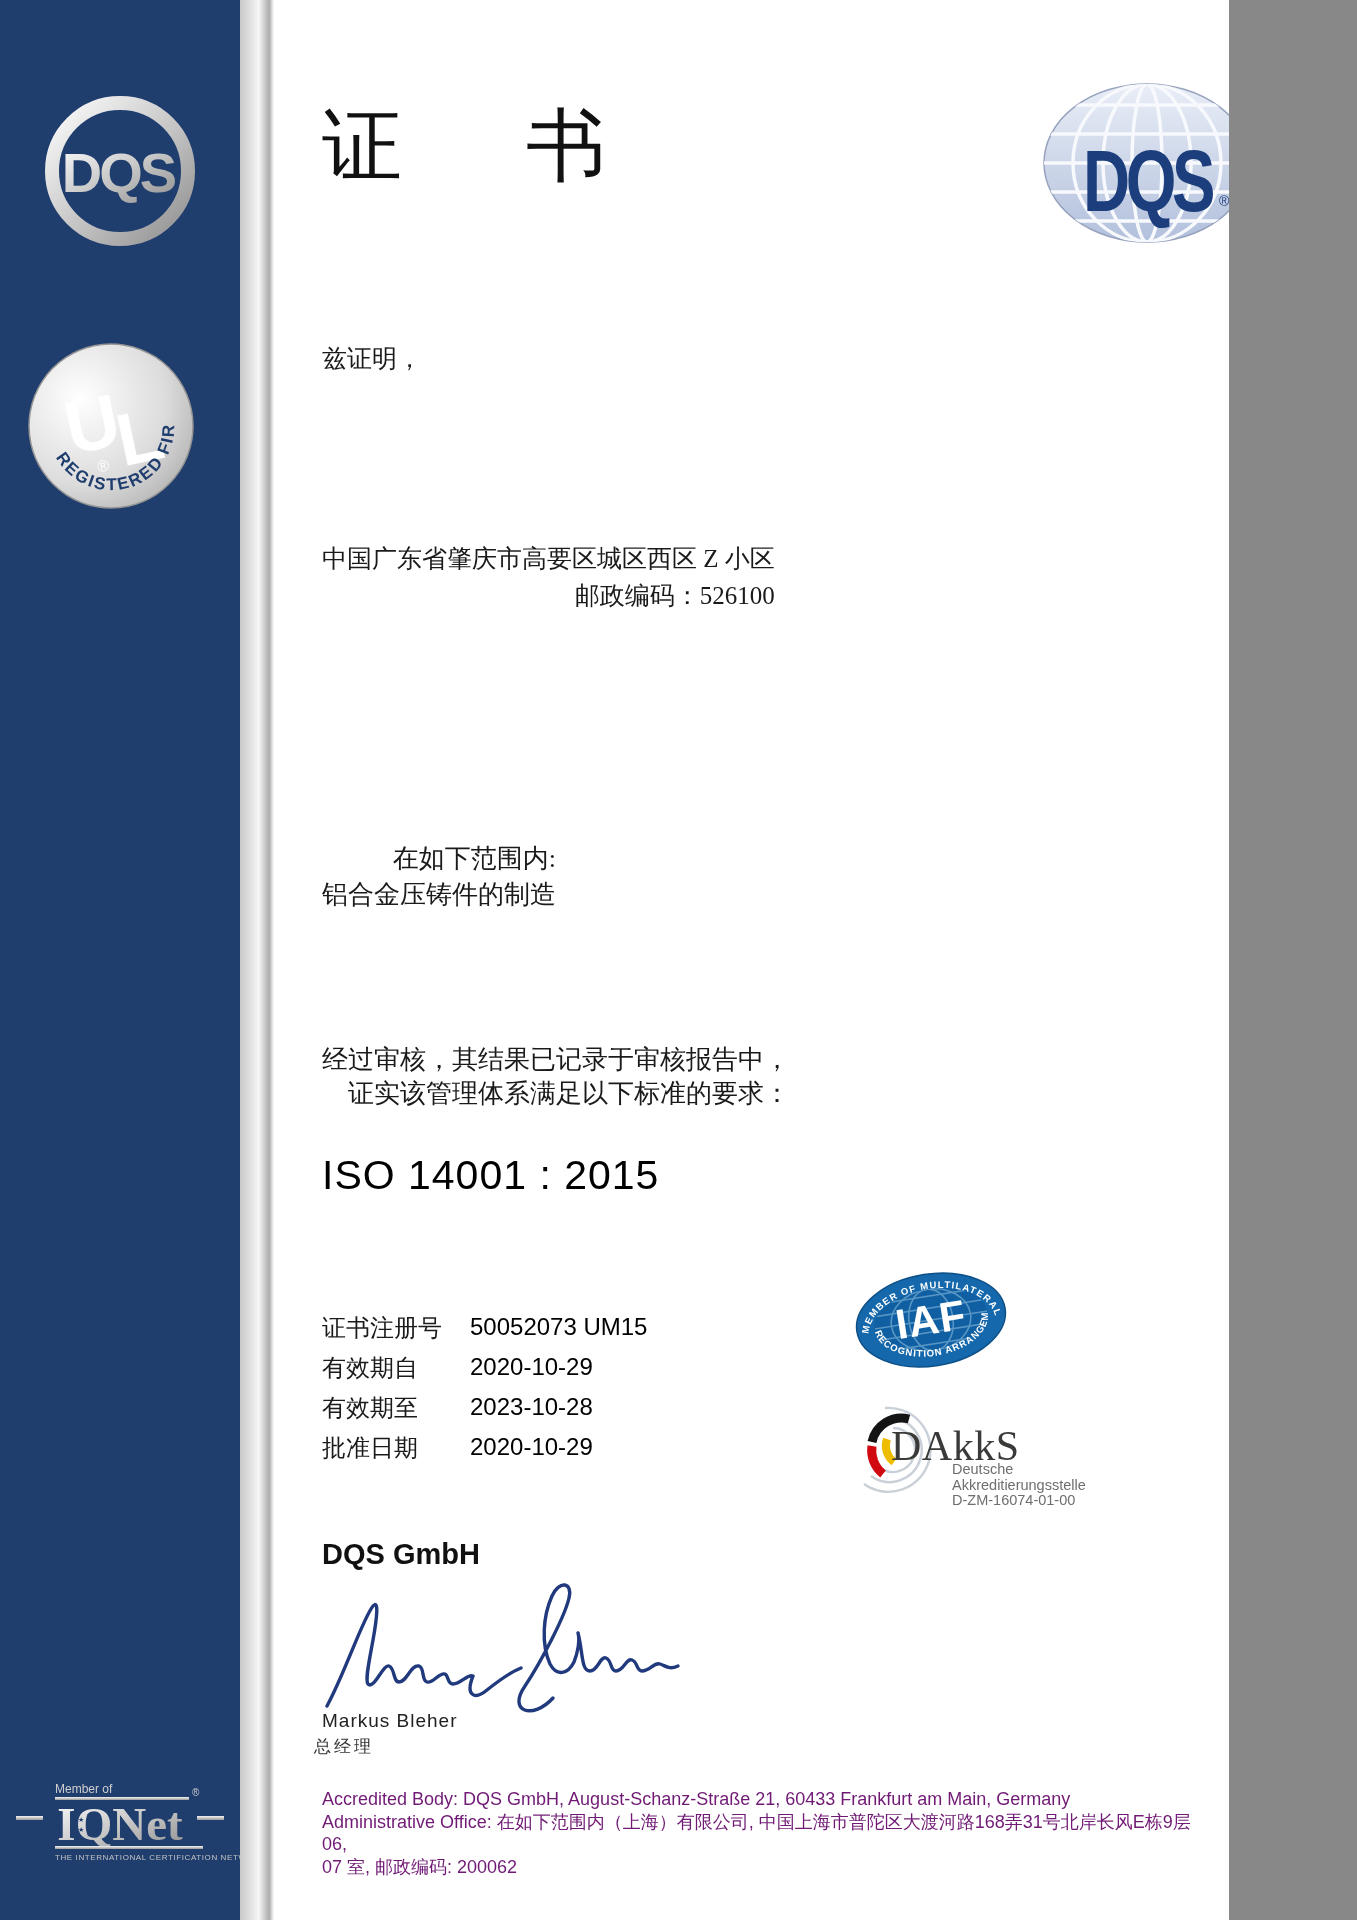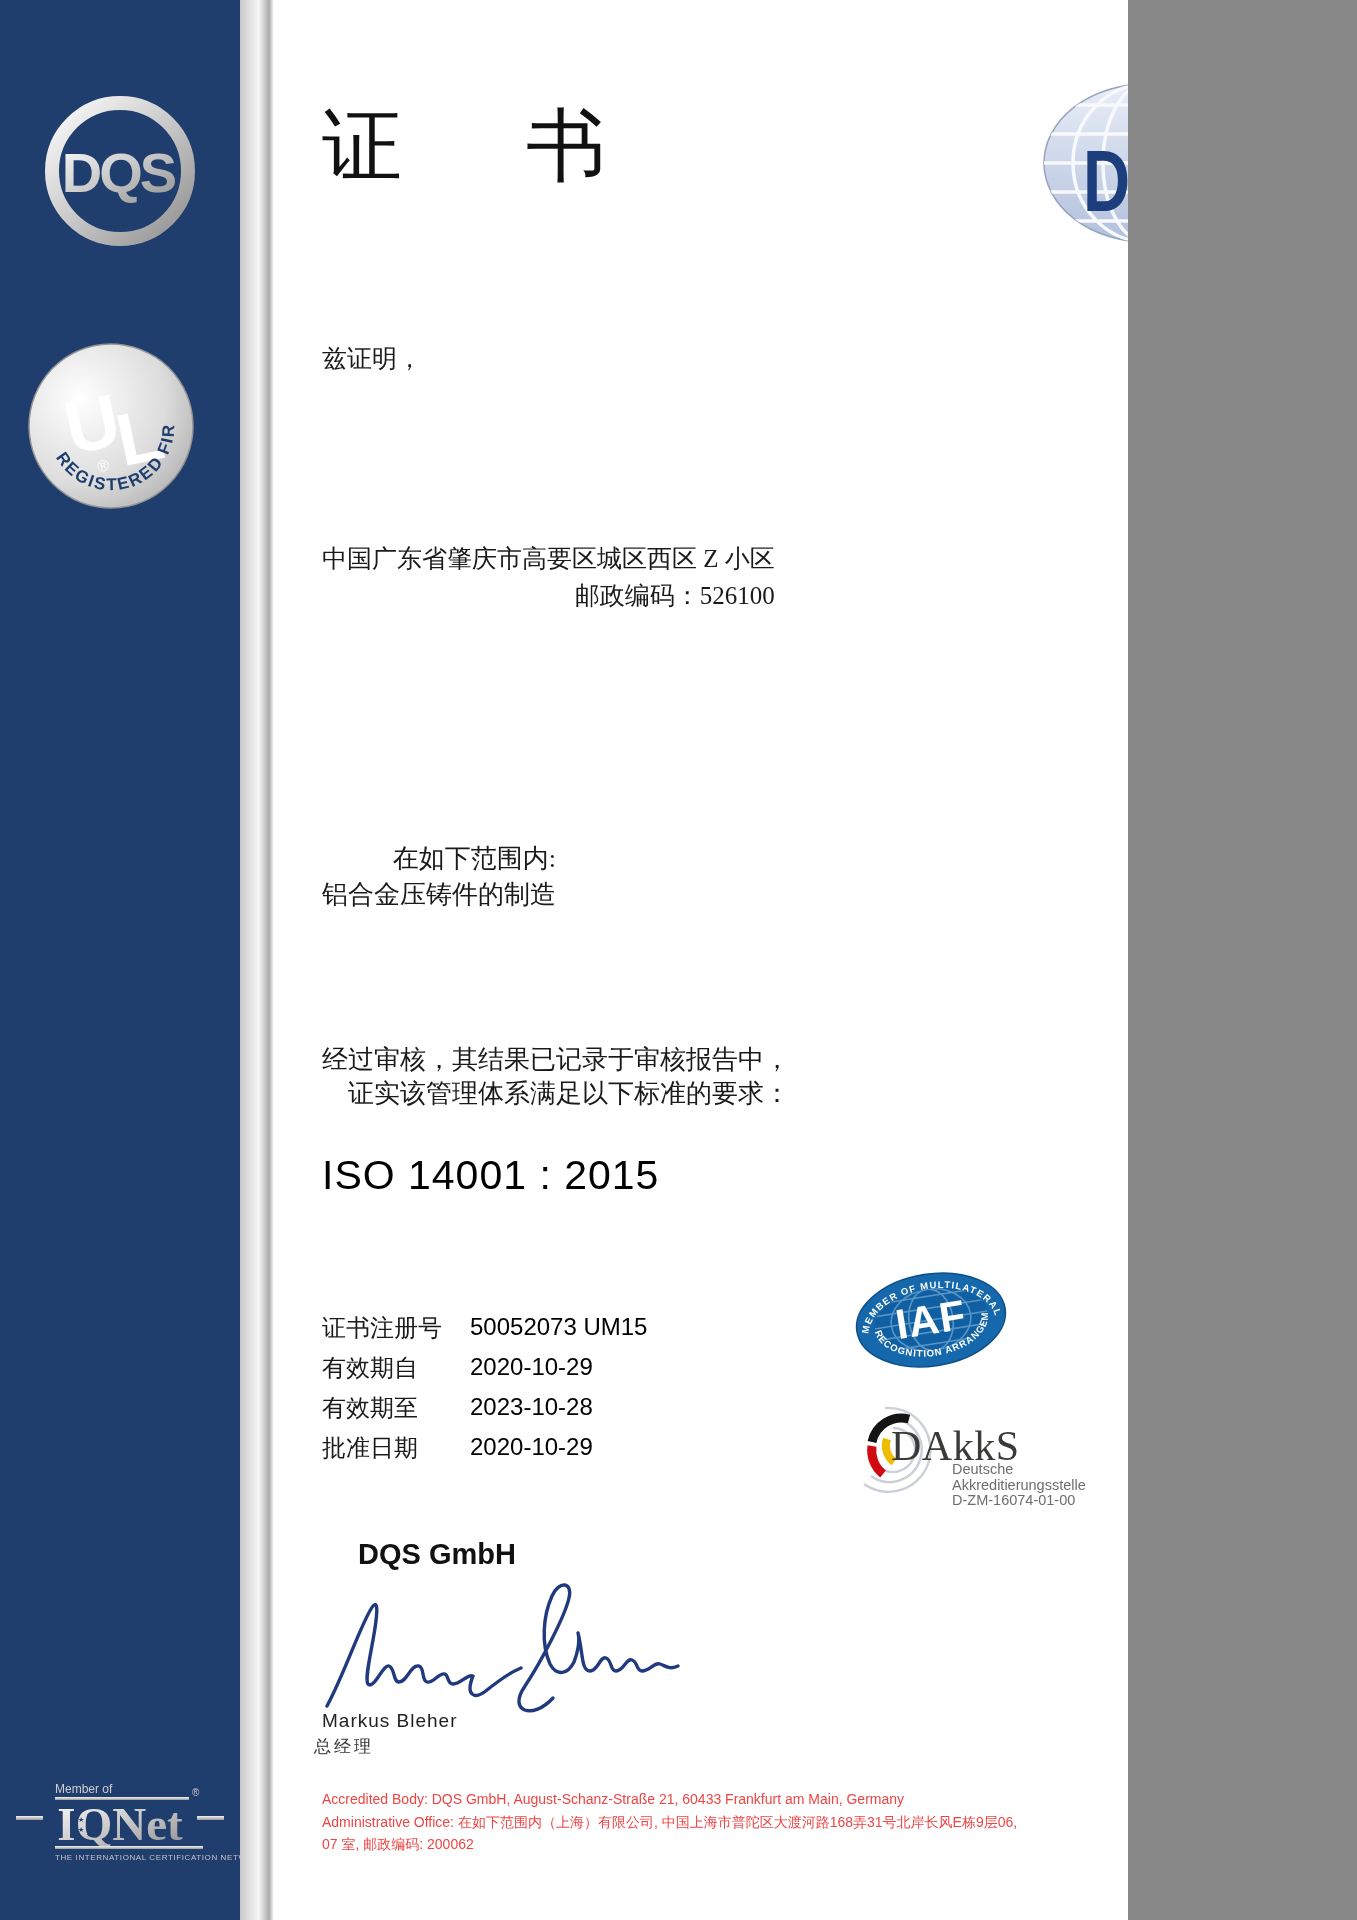--- a/index.html
+++ b/index.html
@@ -1,16 +1,16 @@
 <!DOCTYPE html>
 <html><head>
 <meta charset="utf-8">
 <style>
   html,body{margin:0;padding:0;background:#888;}
-  .page{position:relative;width:1128px;height:1920px;background:#ffffff;overflow:hidden;
+  .page{position:relative;width:1229px;height:1920px;background:#ffffff;overflow:hidden;
         font-family:"Liberation Sans","DejaVu Sans",sans-serif;color:#1a1a1a;}
   .serif{font-family:"Liberation Serif","DejaVu Serif",serif;text-align:right;}
   .sans{font-family:"Liberation Sans","DejaVu Sans",sans-serif;}
   .abs{position:absolute;}
 
   
   .sidebar{position:absolute;left:0;top:0;width:240px;height:1920px;background:#1f3d6d;}
   .sidebar-edge{position:absolute;left:240px;top:0;width:34px;height:1920px;
      background:linear-gradient(90deg,#c9c9c9 0%,#e7e7e7 38%,#f7f7f7 55%,#ababab 86%,#ffffff 100%);}
 
@@ -25,25 +25,25 @@
   .statement b{font-family:"Liberation Sans","DejaVu Sans",sans-serif;font-size:27px;letter-spacing:2px;}
   .scope{left:322px;top:841px;font-size:26px;line-height:36px;}
   .audit{left:322px;top:1043px;font-size:26px;line-height:34px;}
   .standard{left:322px;top:1152px;font-size:41px;font-weight:normal;letter-spacing:1px;color:#000;}
 
   .details{left:322px;top:1312px;width:420px;}
   .detail-row{position:relative;height:40px;}
   .detail-label{position:absolute;left:0;top:0;font-size:24px;}
   .detail-value{position:absolute;left:148px;top:1px;font-size:24px;color:#000;}
 
-  .issuer{left:322px;top:1538px;font-size:29px;font-weight:bold;color:#111;margin-left:36px;}
+  .issuer{left:322px;top:1538px;font-size:29px;font-weight:bold;color:#111;}
   .signer-name{left:322px;top:1710px;font-size:19px;letter-spacing:1px;color:#222;}
   .signer-title{left:314px;top:1735px;font-size:17px;letter-spacing:3px;color:#333;}
 
-  .footer{left:322px;top:1788px;width:880px;font-size:14px;line-height:22.5px;color:#ef4444;}
+  .footer{left:322px;top:1788px;width:880px;font-size:18px;line-height:22.5px;color:#701a75;}
 
   svg text{user-select:none;}
 </style>
 </head>
 <body>
 
 <div class="page">
 
   <div class="sidebar"></div>
   <div class="sidebar-edge"></div>

